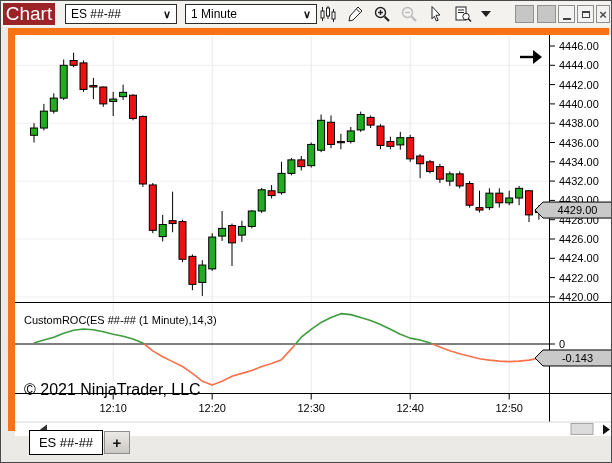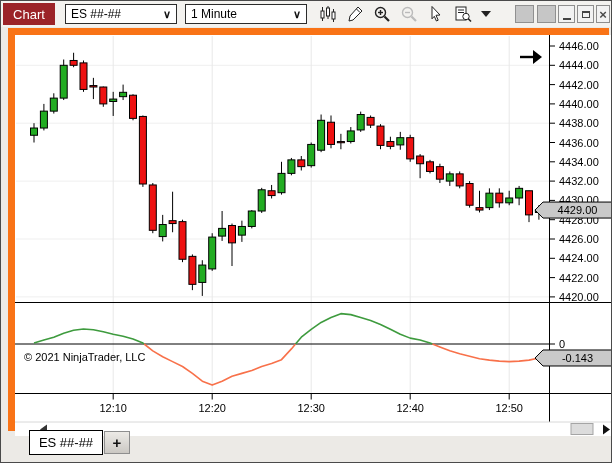--- a/index.html
+++ b/index.html
@@ -1,42 +1,42 @@
 <!DOCTYPE html>
 <html><head>
 <meta charset="utf-8">
 <style>
   html,body{margin:0;padding:0;background:#fff;}
   .window{position:relative;width:612px;height:463px;background:#ECEAE6;border:1px solid #4a4a4a;
           box-sizing:border-box;font-family:"Liberation Sans",sans-serif;overflow:hidden;}
   .toolbar{position:absolute;left:0;top:0;right:0;height:26px;background:#F3F2EF;}
   .chart-tab{position:absolute;left:2px;top:2px;width:52px;height:22px;background:#9B2328;color:#fff;
-             font-size:13px;display:flex;align-items:center;justify-content:center;}
+             font-size:19px;display:flex;align-items:center;justify-content:center;}
   .combo{position:absolute;top:3px;height:20px;background:#fff;border:1px solid #2b2b2b;display:flex;
          align-items:center;font-size:12px;padding:0 5px;box-sizing:border-box;color:#000;cursor:default;}
   #combo-instrument{left:64px;width:112px}
-  #combo-interval{left:184px;width:122px}
+  #combo-interval{left:184px;width:132px}
   .chev{margin-left:auto;font-weight:bold;font-size:11px;color:#111;}
   .tb-icons{position:absolute;left:316px;top:3px;display:flex;gap:5px;align-items:center;}
   .tbtn{width:22px;height:20px;display:flex;align-items:center;justify-content:center;}
   .tbtn.narrow{width:14px;}
   .sqbtn{position:absolute;top:4px;width:19px;height:18px;background:#C6C6C6;border:1px solid #909090;box-sizing:border-box;}
   #square-1{left:514px}
   #square-2{left:536px}
   .winbtn{position:absolute;top:4px;width:17px;height:18px;background:#F2F2F2;border:1px solid #8E8E8E;
           box-sizing:border-box;display:flex;align-items:center;justify-content:center;color:#4a4a4a;}
   #btn-min{left:557px}
   #btn-restore{left:576px}
   #btn-close{left:595px;width:14px;font-size:13px;font-weight:bold;}
   .min-glyph{width:8px;height:2px;background:#444;margin-top:9px;}
   .restore-glyph{width:8px;height:7px;border:1px solid #444;border-top:2px solid #444;box-sizing:border-box;}
   .chart-frame{position:absolute;left:7px;top:27px;width:601px;height:403px;background:#fff;
                border:7px solid #f97316;box-sizing:border-box;}
   .ind-label{position:absolute;left:9px;top:279px;font-size:11px;color:#000;white-space:nowrap;}
-  .copyright{position:absolute;left:9px;top:316px;font-size:11px;color:#000;white-space:nowrap;}
+  .copyright{position:absolute;left:9px;top:346px;font-size:16px;color:#000;white-space:nowrap;}
   .tab-active{position:absolute;left:28px;top:429px;width:74px;height:25px;background:#fff;border:1px solid #000;
               box-sizing:border-box;display:flex;align-items:center;justify-content:center;font-size:13px;color:#000;z-index:3;}
   .tab-add{position:absolute;left:103px;top:430px;width:26px;height:23px;background:linear-gradient(#ECEAE6,#CBC8C3);
            border:1px solid #8E8E8E;box-sizing:border-box;display:flex;align-items:center;justify-content:center;
            font-size:15px;font-weight:bold;color:#111;z-index:3;}
   svg text{font-family:"Liberation Sans",sans-serif;}
 </style>
 </head>
 <body>
 
@@ -299,20 +299,21 @@
         <polygon points="518,15 527,22 518,29" fill="#000"></polygon>
         <polygon points="520,175.05 528,167.05 597,167.05 597,183.05 528,183.05" fill="#C9C9C9" stroke="#000"></polygon>
         <text x="562.5" y="179.05" font-size="11" fill="#000" text-anchor="middle">4429.00</text>
         <polygon points="520,322.9997 528,314.9997 597,314.9997 597,330.9997 528,330.9997" fill="#C9C9C9" stroke="#000"></polygon>
         <text x="562.5" y="326.9997" font-size="11" fill="#000" text-anchor="middle">-0.143</text>
         <line x1="0" y1="387" x2="599" y2="387" stroke="#D8D8D8"></line>
         <polygon points="32,389.5 32,399.5 25,394.5" fill="#333"></polygon>
         <rect x="556" y="388.5" width="22" height="11" fill="#DCDCDC" stroke="#A5A5A5"></rect>
         <polygon points="588,389.5 588,399.5 595,394.5" fill="#111"></polygon>
       </svg>
+    <div class="ind-label">CustomROC(ES ##-## (1 Minute),14,3)</div>
     <div class="copyright">© 2021 NinjaTrader, LLC</div>
   </div>
 
   <div class="tab-active">
     <span>ES ##-##</span>
   </div>
   <div class="tab-add">
     <span>+</span>
   </div>
 

